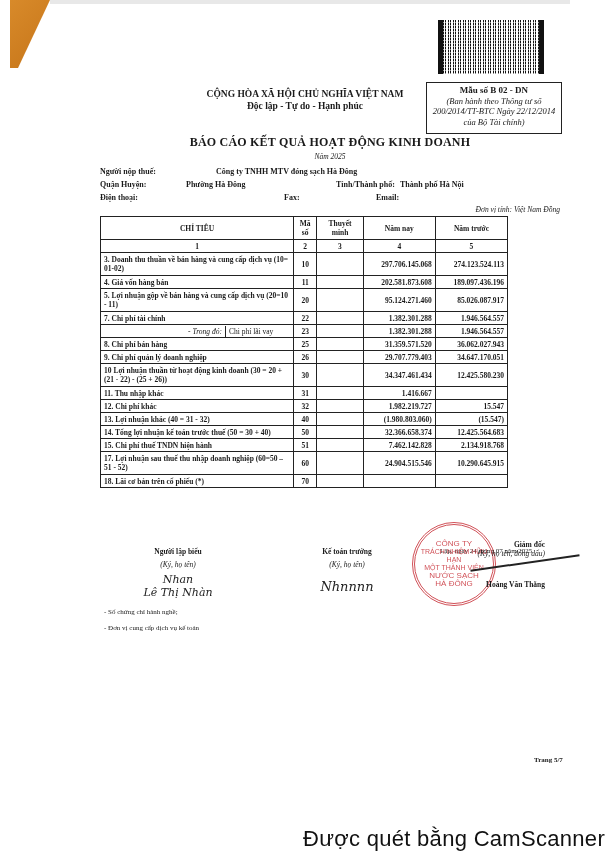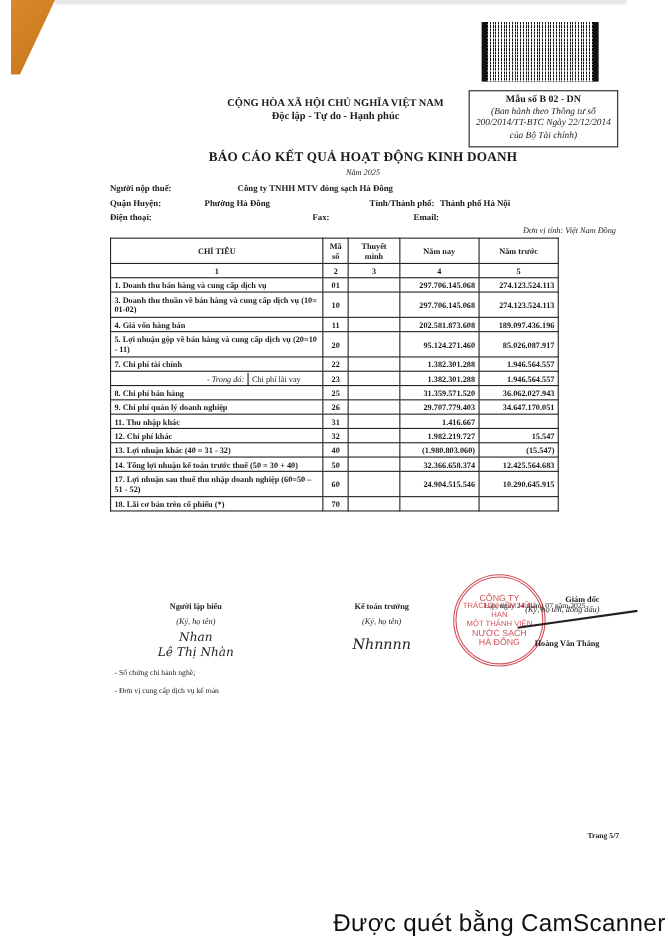--- a/index.html
+++ b/index.html
@@ -137,27 +137,20 @@
     </tr>
   </thead>
   <tbody id="tbody">
     <tr class="idx">
       <td>1</td>
       <td>2</td>
       <td>3</td>
       <td>4</td>
       <td>5</td>
     </tr>
-  <tr>
-        <td class="c-name">1. Doanh thu bán hàng và cung cấp dịch vụ</td>
-        <td class="c-code">01</td>
-        <td class="c-note"></td>
-        <td class="c-cur">297.706.145.068</td>
-        <td class="c-prev">274.123.524.113</td>
-      </tr>
       <tr class="two">
         <td class="c-name">3. Doanh thu thuần về bán hàng và cung cấp dịch vụ (10= 01-02)</td>
         <td class="c-code">10</td>
         <td class="c-note"></td>
         <td class="c-cur">297.706.145.068</td>
         <td class="c-prev">274.123.524.113</td>
       </tr>
       <tr>
         <td class="c-name">4. Giá vốn hàng bán</td>
         <td class="c-code">11</td>
@@ -198,20 +191,27 @@
         <td class="c-cur">31.359.571.520</td>
         <td class="c-prev">36.062.027.943</td>
       </tr>
       <tr>
         <td class="c-name">9. Chi phí quản lý doanh nghiệp</td>
         <td class="c-code">26</td>
         <td class="c-note"></td>
         <td class="c-cur">29.707.779.403</td>
         <td class="c-prev">34.647.170.051</td>
       </tr>
+      <tr class="two">
+        <td class="c-name">10 Lợi nhuận thuần từ hoạt động kinh doanh (30 = 20 + (21 - 22) - (25 + 26))</td>
+        <td class="c-code">30</td>
+        <td class="c-note"></td>
+        <td class="c-cur">34.347.461.434</td>
+        <td class="c-prev">12.425.580.230</td>
+      </tr>
       <tr>
         <td class="c-name">11. Thu nhập khác</td>
         <td class="c-code">31</td>
         <td class="c-note"></td>
         <td class="c-cur">1.416.667</td>
         <td class="c-prev"></td>
       </tr>
       <tr>
         <td class="c-name">12. Chi phí khác</td>
         <td class="c-code">32</td>
@@ -225,20 +225,27 @@
         <td class="c-note"></td>
         <td class="c-cur">(1.980.803.060)</td>
         <td class="c-prev">(15.547)</td>
       </tr>
       <tr>
         <td class="c-name">14. Tổng lợi nhuận kế toán trước thuế (50 = 30 + 40)</td>
         <td class="c-code">50</td>
         <td class="c-note"></td>
         <td class="c-cur">32.366.658.374</td>
         <td class="c-prev">12.425.564.683</td>
+      </tr>
+      <tr>
+        <td class="c-name">15. Chi phí thuế TNDN hiện hành</td>
+        <td class="c-code">51</td>
+        <td class="c-note"></td>
+        <td class="c-cur">7.462.142.828</td>
+        <td class="c-prev">2.134.918.768</td>
       </tr>
       <tr class="two">
         <td class="c-name">17. Lợi nhuận sau thuế thu nhập doanh nghiệp (60=50 – 51 - 52)</td>
         <td class="c-code">60</td>
         <td class="c-note"></td>
         <td class="c-cur">24.904.515.546</td>
         <td class="c-prev">10.290.645.915</td>
       </tr>
       <tr>
         <td class="c-name">18. Lãi cơ bản trên cổ phiếu (*)</td>

